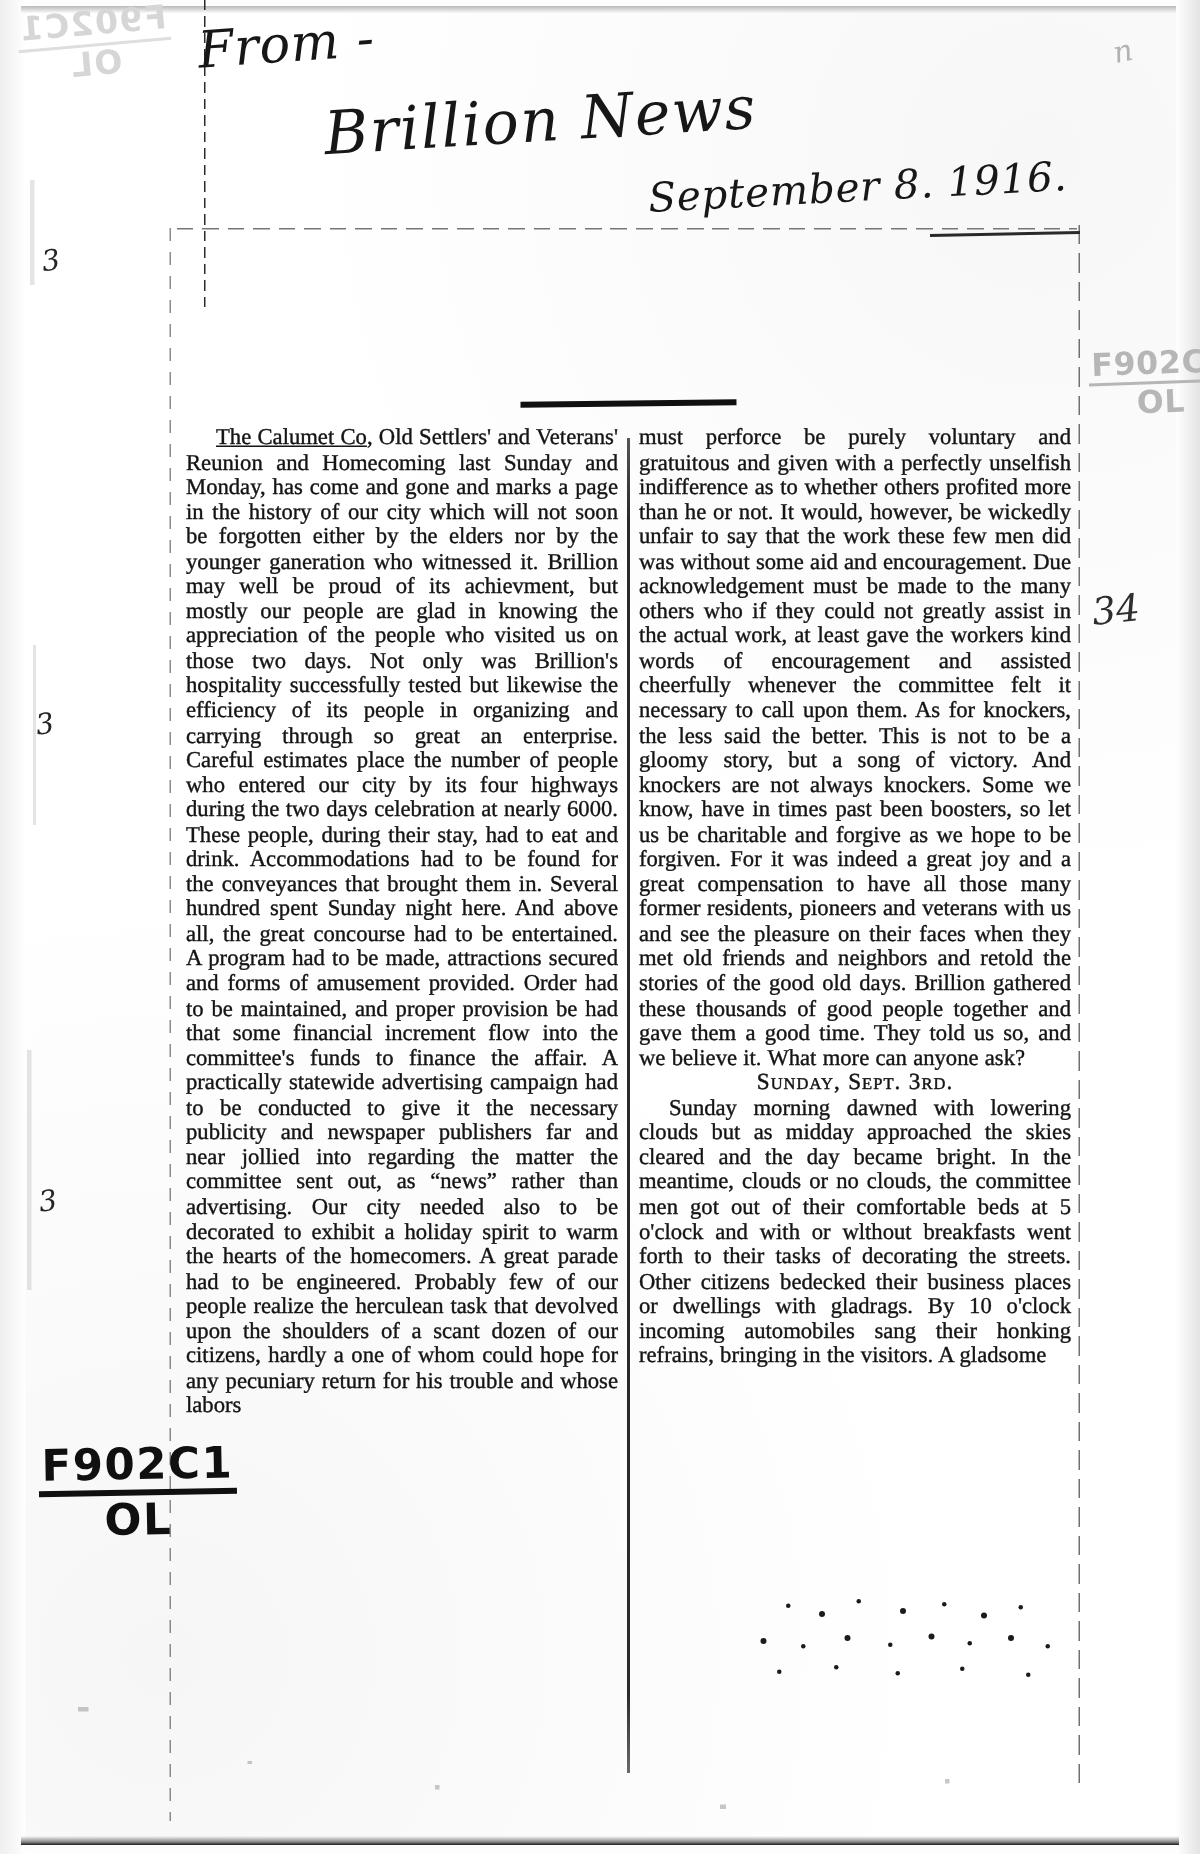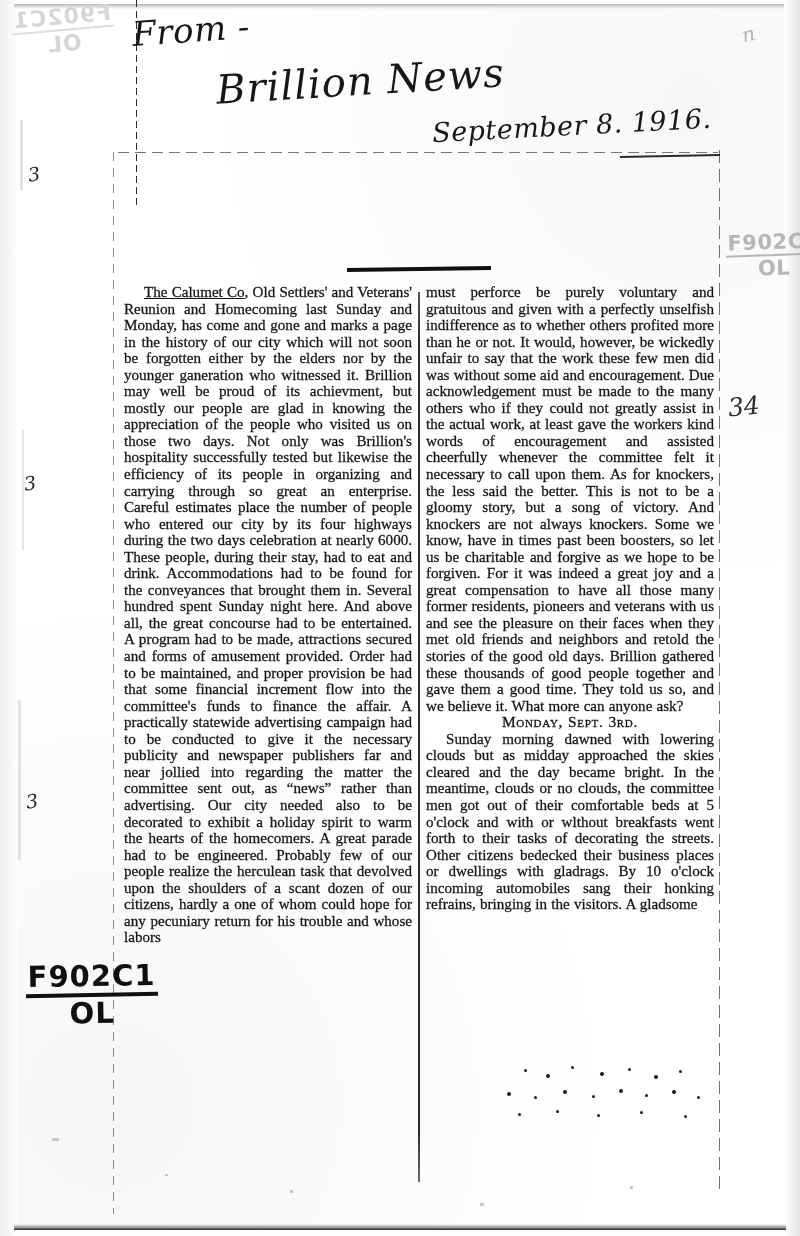--- a/index.html
+++ b/index.html
@@ -326,21 +326,21 @@
   <div class="headline-rule"></div>
 
   <div class="col-rule"></div>
 
   <div class="col col-left">
     <p class="indent"><span class="lead-ul">The Calumet Co</span><span id="lcol-rest">, Old Settlers' and Veterans' Reunion and Homecoming last Sunday and Monday, has come and gone and marks a page in the history of our city which will not soon be forgotten either by the elders nor by the younger ganeration who witnessed it. Brillion may well be proud of its achievment, but mostly our people are glad in knowing the appreciation of the people who visited us on those two days. Not only was Brillion's hospitality successfully tested but likewise the efficiency of its people in organizing and carrying through so great an enterprise. Careful estimates place the number of people who entered our city by its four highways during the two days celebration at nearly 6000. These people, during their stay, had to eat and drink. Accommodations had to be found for the conveyances that brought them in. Several hundred spent Sunday night here. And above all, the great concourse had to be entertained. A program had to be made, attractions secured and forms of amusement provided. Order had to be maintained, and proper provision be had that some financial increment flow into the committee's funds to finance the affair. A practically statewide advertising campaign had to be conducted to give it the necessary publicity and newspaper publishers far and near jollied into regarding the matter the committee sent out, as “news” rather than advertising. Our city needed also to be decorated to exhibit a holiday spirit to warm the hearts of the homecomers. A great parade had to be engineered. Probably few of our people realize the herculean task that devolved upon the shoulders of a scant dozen of our citizens, hardly a one of whom could hope for any pecuniary return for his trouble and whose labors</span></p>
   </div>
 
   <div class="col col-right">
     <p>must perforce be purely voluntary and gratuitous and given with a perfectly unselfish indifference as to whether others profited more than he or not. It would, however, be wickedly unfair to say that the work these few men did was without some aid and encouragement. Due acknowledgement must be made to the many others who if they could not greatly assist in the actual work, at least gave the workers kind words of encouragement and assisted cheerfully whenever the committee felt it necessary to call upon them. As for knockers, the less said the better. This is not to be a gloomy story, but a song of victory. And knockers are not always knockers. Some we know, have in times past been boosters, so let us be charitable and forgive as we hope to be forgiven. For it was indeed a great joy and a great compensation to have all those many former residents, pioneers and veterans with us and see the pleasure on their faces when they met old friends and neighbors and retold the stories of the good old days. Brillion gathered these thousands of good people together and gave them a good time. They told us so, and we believe it. What more can anyone ask?</p>
-    <p class="subhead">Monday, Sept. 3rd.</p>
+    <p class="subhead">Sunday, Sept. 3rd.</p>
     <p class="indent">Sunday morning dawned with lowering clouds but as midday approached the skies cleared and the day became bright. In the meantime, clouds or no clouds, the committee men got out of their comfortable beds at 5 o'clock and with or wlthout breakfasts went forth to their tasks of decorating the streets. Other citizens bedecked their business places or dwellings with gladrags. By 10 o'clock incoming automobiles sang their honking refrains, bringing in the visitors. A gladsome</p>
   </div>
 
   <div class="speckle" style="left:524px; top:1069px; width:3px; height:3px;"></div>
   <div class="speckle" style="left:546px; top:1074px; width:4px; height:4px;"></div>
   <div class="speckle" style="left:571px; top:1066px; width:3px; height:3px;"></div>
   <div class="speckle" style="left:600px; top:1072px; width:4px; height:4px;"></div>
   <div class="speckle" style="left:628px; top:1068px; width:3px; height:3px;"></div>
   <div class="speckle" style="left:654px; top:1075px; width:4px; height:4px;"></div>
   <div class="speckle" style="left:679px; top:1070px; width:3px; height:3px;"></div>

